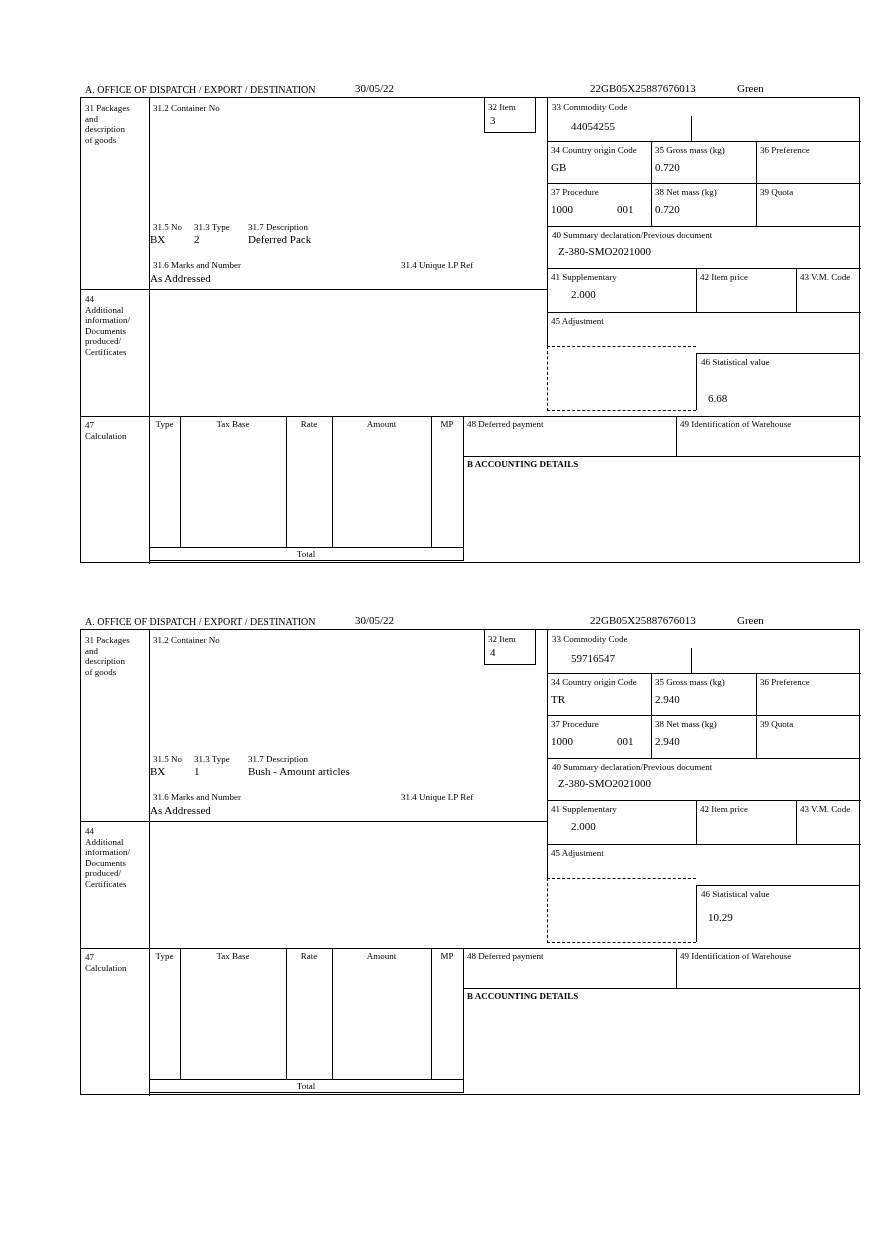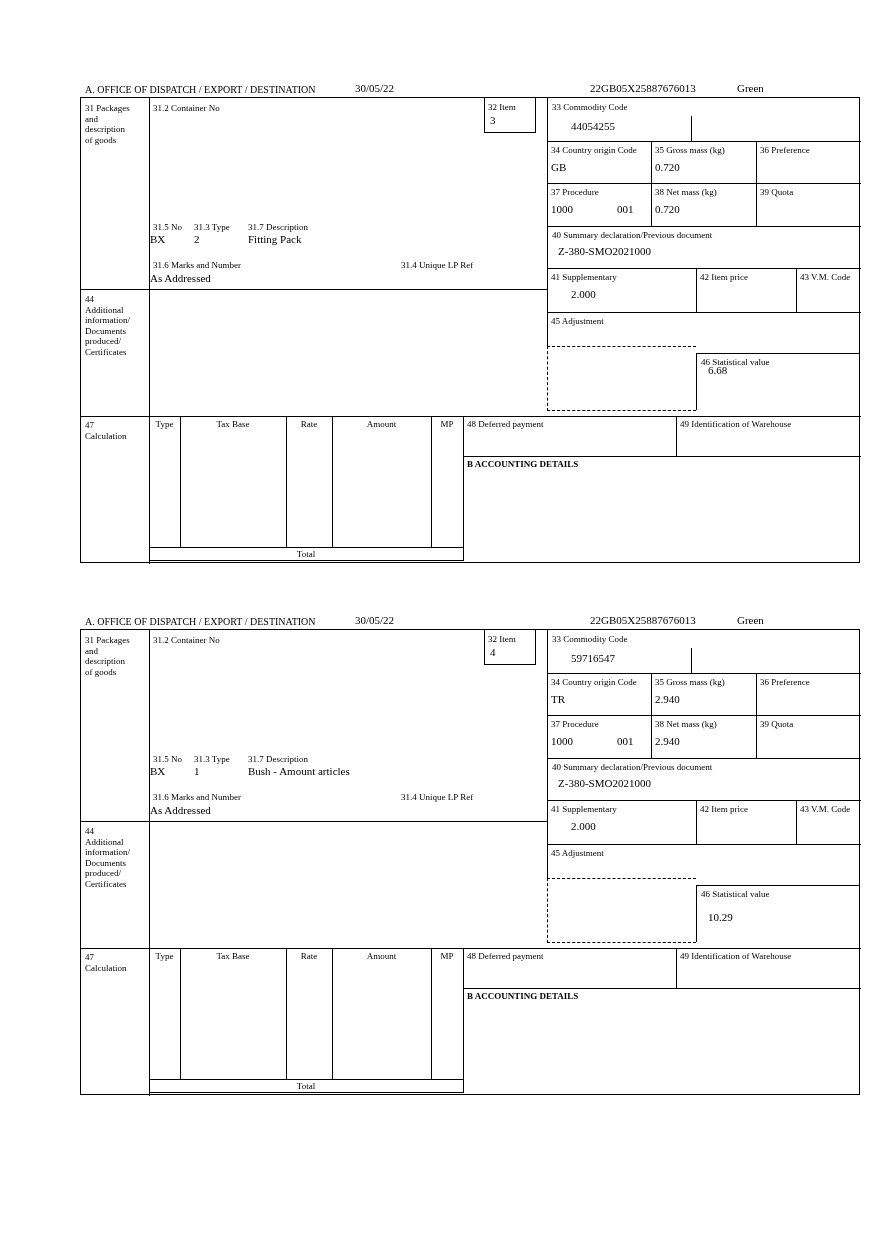--- a/index.html
+++ b/index.html
@@ -76,21 +76,21 @@
       <div class="lbl" style="left:72px;top:5px">31.2 Container No</div>
       <div style="position:absolute;left:403px;top:0;width:52px;height:35px;border-left:1px solid #000;border-right:1px solid #000;border-bottom:1px solid #000">
         <div class="lbl" style="left:3px;top:4px">32 Item</div>
         <div class="val" style="left:5px;top:15px">3</div>
       </div>
       <div class="lbl" style="left:72px;top:124px">31.5 No</div>
       <div class="lbl" style="left:113px;top:124px">31.3 Type</div>
       <div class="lbl" style="left:167px;top:124px">31.7 Description</div>
       <div class="val" style="left:69px;top:134px">BX</div>
       <div class="val" style="left:113px;top:134px">2</div>
-      <div class="val" style="left:167px;top:134px">Fitting Pack</div>
+      <div class="val" style="left:167px;top:134px">Deferred Pack</div>
       <div class="lbl" style="left:72px;top:162px">31.6 Marks and Number</div>
       <div class="lbl" style="left:320px;top:162px">31.4 Unique LP Ref</div>
       <div class="val" style="left:69px;top:173px">As Addressed</div>
 
       <div class="lbl" style="left:471px;top:4px">33 Commodity Code</div>
       <div class="val" style="left:490px;top:21px">44054255</div>
       <div class="lbl" style="left:470px;top:47px">34 Country origin Code</div>
       <div class="lbl" style="left:574px;top:47px">35 Gross mass (kg)</div>
       <div class="lbl" style="left:679px;top:47px">36 Preference</div>
       <div class="val" style="left:470px;top:62px">GB</div>
@@ -103,21 +103,21 @@
       <div class="val" style="left:574px;top:104px">0.720</div>
       <div class="lbl" style="left:471px;top:132px">40 Summary declaration/Previous document</div>
       <div class="val" style="left:477px;top:146px">Z-380-SMO2021000</div>
       <div class="lbl" style="left:470px;top:174px">41 Supplementary</div>
       <div class="lbl" style="left:619px;top:174px">42 Item price</div>
       <div class="lbl" style="left:719px;top:174px">43 V.M. Code</div>
       <div class="val" style="left:490px;top:189px">2.000</div>
       <div class="lbl" style="left:470px;top:218px">45 Adjustment</div>
       <div style="position:absolute;left:615px;top:255px;width:164px;height:57px;border-top:1px solid #000;border-left:1px solid #000">
         <div class="lbl" style="left:4px;top:3px">46 Statistical value</div>
-        <div class="val" style="left:11px;top:9px">6.68</div>
+        <div class="val" style="left:11px;top:37px">6.68</div>
       </div>
 
       <div class="lbl ctr" style="left:68px;top:321px;width:31px">Type</div>
       <div class="lbl ctr" style="left:99px;top:321px;width:106px">Tax Base</div>
       <div class="lbl ctr" style="left:205px;top:321px;width:46px">Rate</div>
       <div class="lbl ctr" style="left:251px;top:321px;width:99px">Amount</div>
       <div class="lbl ctr" style="left:350px;top:321px;width:32px">MP</div>
       <div class="lbl ctr" style="left:68px;top:451px;width:314px">Total</div>
 
       <div class="lbl" style="left:386px;top:321px">48 Deferred payment</div>

